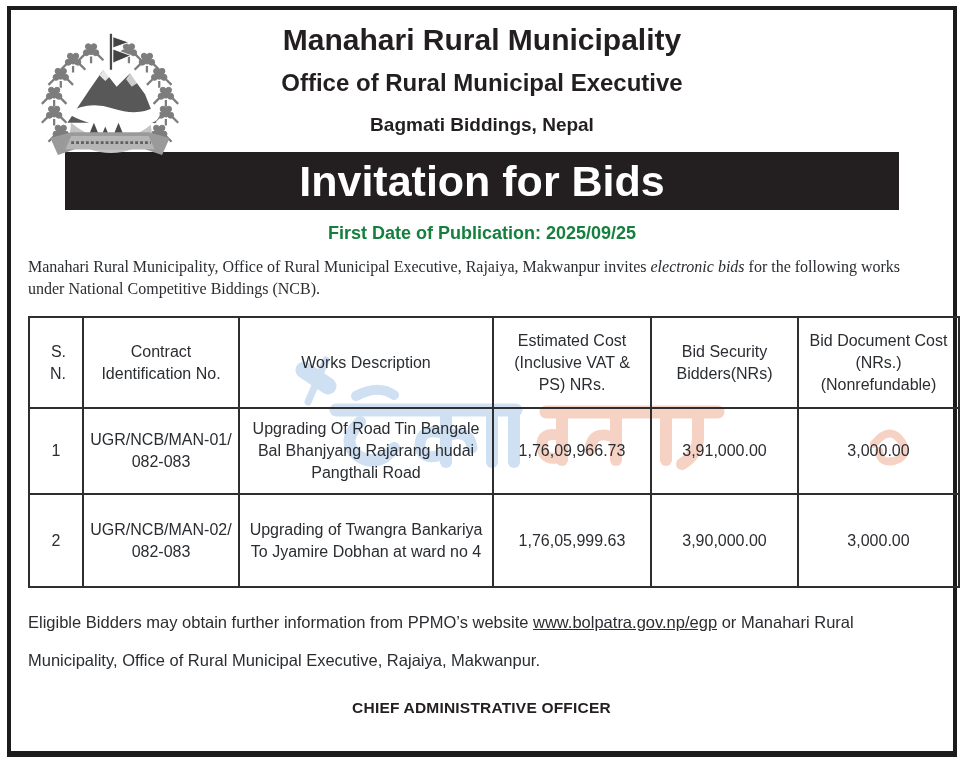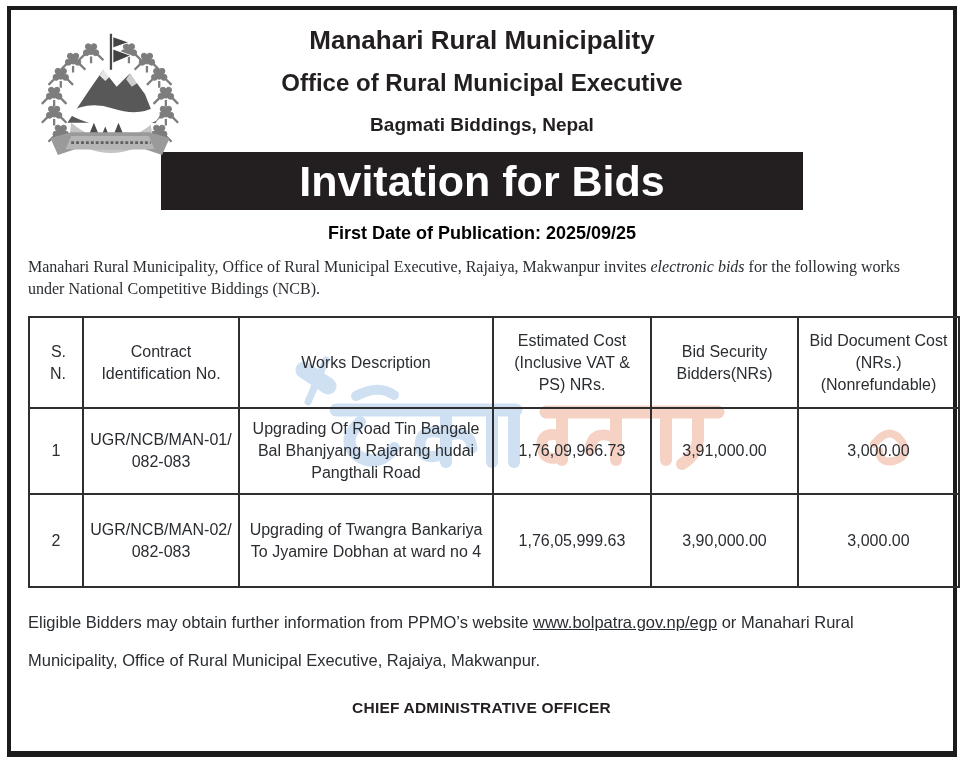--- a/index.html
+++ b/index.html
@@ -13,31 +13,31 @@
   .frame{
     position:absolute;left:7px;top:6px;right:8px;bottom:9px;
     border:4px solid #1c1c1c;border-bottom-width:6px;
     background:#ffffff;
   }
   .content{position:relative;width:100%;height:100%;padding:14px 17px 0;box-sizing:border-box;z-index:2;}
 
   
   .logo{position:absolute;left:28px;top:17px;width:142px;height:148px;z-index:3;}
   .head{ text-align:center;color:#231f20;}
-  .org{font-size:26px;font-weight:bold;line-height:32px;margin:0;}
+  .org{font-size:30px;font-weight:bold;line-height:32px;margin:0;}
   .office{font-size:24px;font-weight:bold;line-height:38px;margin:8px 0 4px;}
   .addr{font-size:19px;font-weight:bold;line-height:24px;margin:12px 0 0;}
   .prov{font-size:19px;font-weight:bold;line-height:24px;margin:11px 0 0;}
 
   
   .banner{
-    width:642px;margin:15px auto 0;background:#231f20;color:#ffffff;
+    width:834px;margin:15px auto 0;background:#231f20;color:#ffffff;
     text-align:center;font-size:43px;font-weight:bold;line-height:58px;height:58px;
   }
-  .pubdate{text-align:center;font-size:18px;font-weight:bold;color:#000000;margin-top:11px;line-height:24px;}
+  .pubdate{text-align:center;font-size:18px;font-weight:bold;color:#15803d;margin-top:11px;line-height:24px;}
 
   .intro{font-size:16px;line-height:22px;margin-top:11px;font-family:Liberation Serif, serif;}
   .intro .it{font-style:italic;}
 
   
   table.bids{
     border-collapse:collapse;table-layout:fixed;width:930px;margin:14px auto 0;
     background:transparent;position:relative;z-index:2;
   }
   table.bids th,table.bids td{

